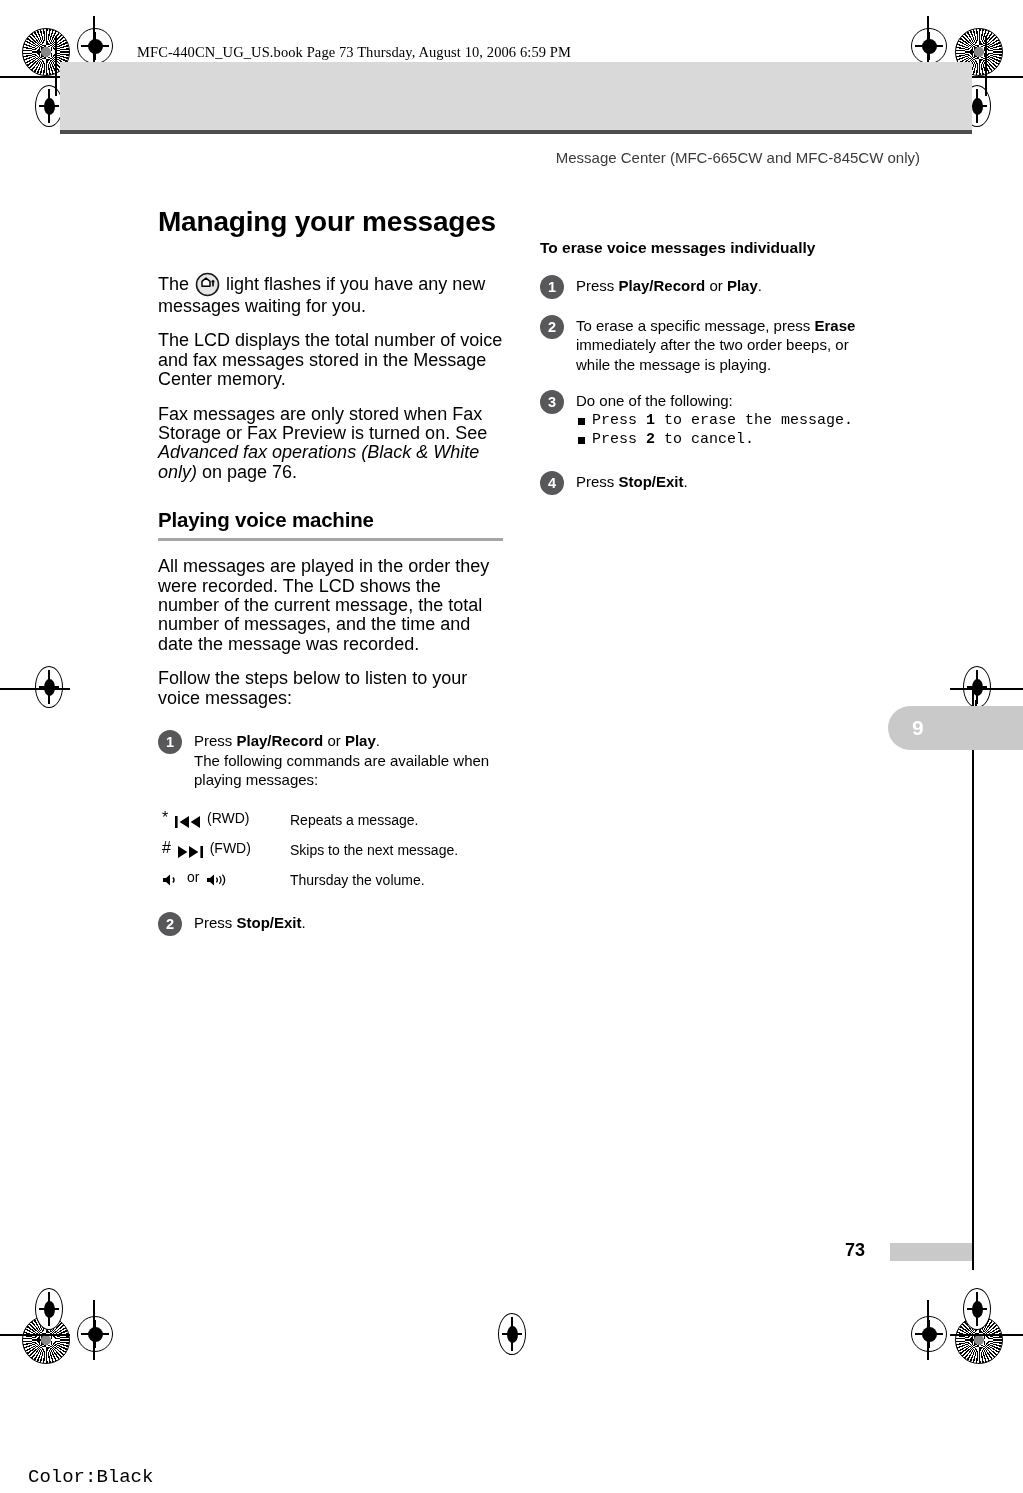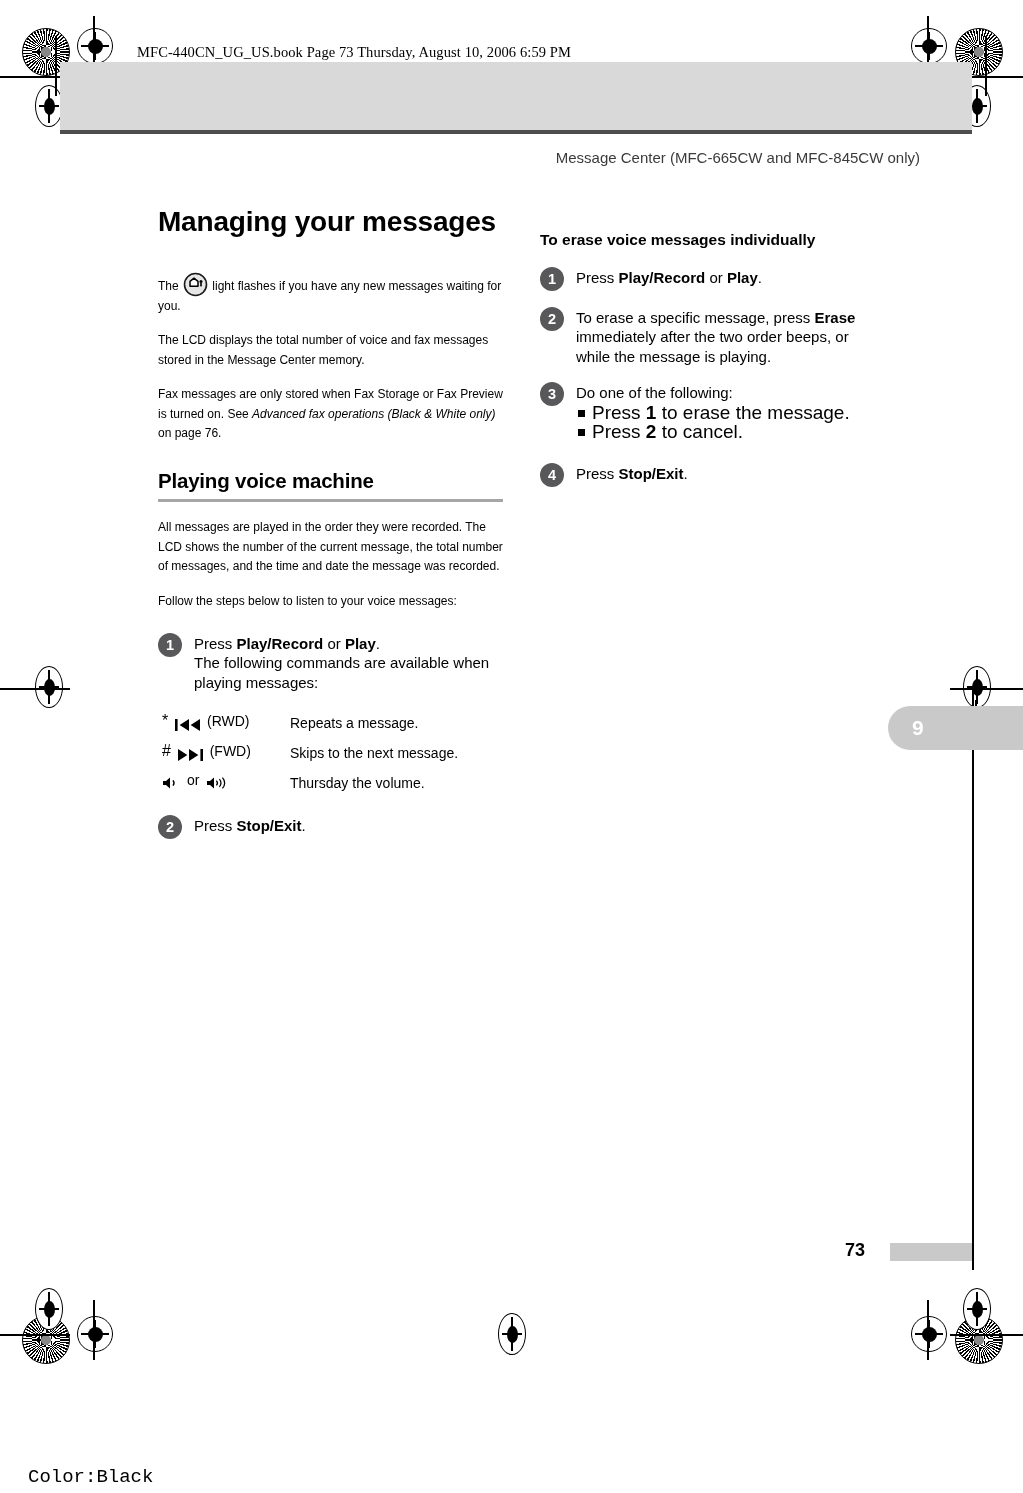--- a/index.html
+++ b/index.html
@@ -40,31 +40,31 @@
   .runhead{position:absolute;left:0;top:149px;width:920px;text-align:right;
            font-size:15px;color:#3b3b3b;}
   .col{position:absolute;top:205px;width:345px;}
   .colL{left:158px;}
   .colR{left:540px;}
 
   h1.chap{font-size:28px;line-height:33px;margin:0 0 34px 0;font-weight:bold;letter-spacing:-.2px;}
   h2.sec{font-size:20.5px;margin:0;font-weight:bold;letter-spacing:-.2px;}
   h2.sec + .rule{height:3px;background:#a6a6a6;margin:6px 0 16px 0;}
   h3.sub{font-size:15.5px;font-weight:bold;margin:0 0 18px 0;}
-  p.body{font-size:12px;line-height:19.4px;margin:0 0 15px 0;}
+  p.body{font-size:18px;line-height:19.4px;margin:0 0 15px 0;}
   p.body i{font-style:italic;}
 
   
   .step{display:flex;align-items:flex-start;margin:0 0 16px 0;}
   .num{flex:0 0 auto;width:24px;height:24px;border-radius:50%;background:#58585a;color:#fff;
        font-size:14.5px;font-weight:bold;line-height:24px;text-align:center;margin-right:12px;}
   .stxt{font-size:15px;line-height:19.4px;padding-top:1px;}
   .stxt b{font-weight:bold;}
   .bullets{margin:0;padding:0;list-style:none;}
-  .bullets li{font-size:19px;line-height:19.4px;padding-left:16px;position:relative;}
+  .bullets li{font-size:15px;line-height:19.4px;padding-left:16px;position:relative;font-family:Liberation Mono, monospace;}
   .bullets li::before{content:"";position:absolute;left:2px;top:7px;width:7px;height:7px;background:#000;}
 
   
   table.keys{border-collapse:collapse;margin:4px 0 18px 4px;}
   table.keys td{vertical-align:middle;padding:4px 0;font-size:14px;}
   table.keys td.k{width:128px;white-space:nowrap;}
   table.keys td.d{font-size:14px;}
 
   
   .ic{display:inline-block;vertical-align:-5px;}
@@ -232,21 +232,21 @@
       <span>Press </span><b>Stop/Exit</b><span>.</span>
     </div>
   </div>
 
 </div>
 
 <div class="col colR">
 
   <div class="rule"></div>
 
-  <h3 class="sub" style="margin-top:26px;">To erase voice messages individually</h3>
+  <h3 class="sub" style="margin-top:34px;">To erase voice messages individually</h3>
 
   <div class="step">
     <div class="num">1</div>
     <div class="stxt">
       <span>Press </span><b>Play/Record</b><span> or </span><b>Play</b><span>.</span><br>
     </div>
   </div>
 
   <div class="step">
     <div class="num">2</div>

